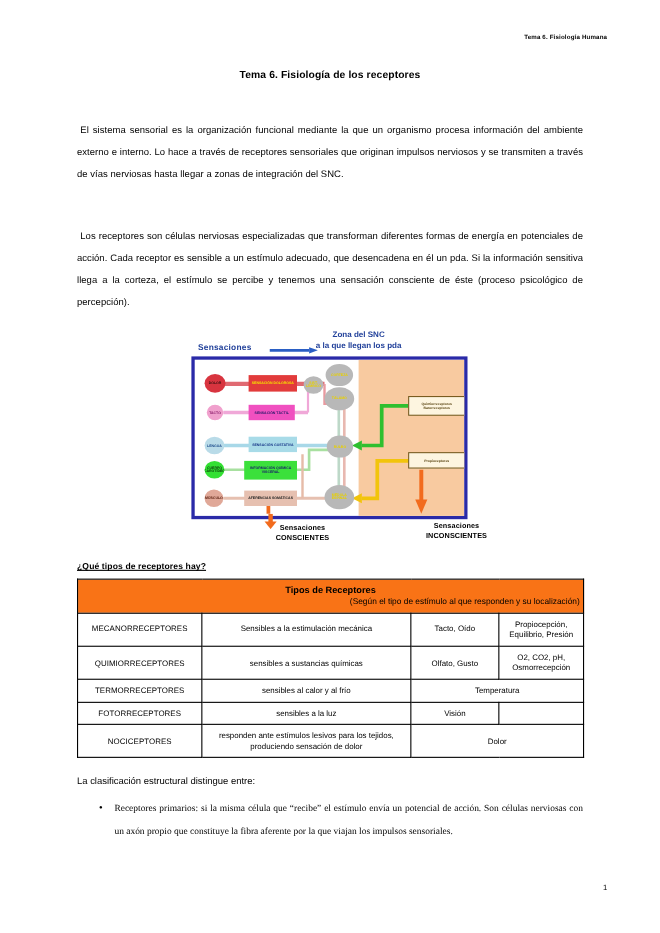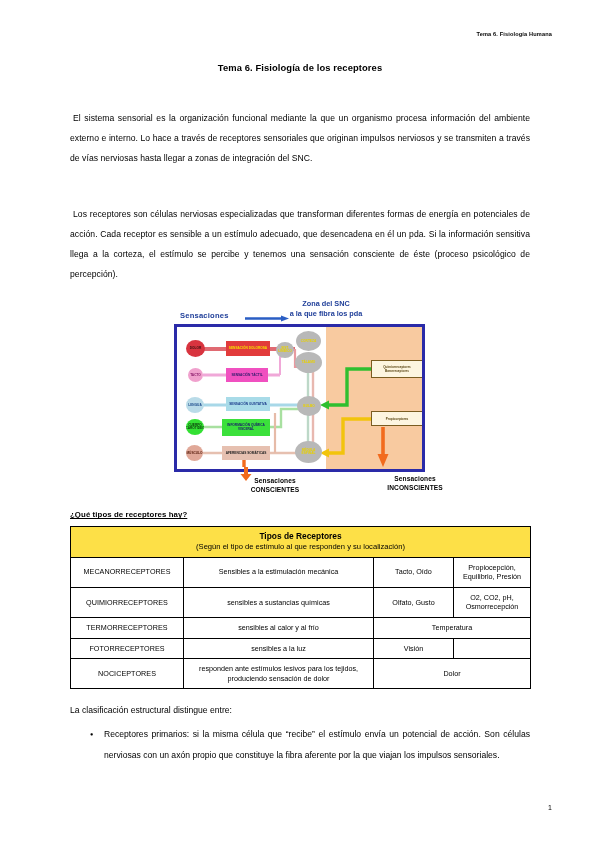--- a/index.html
+++ b/index.html
@@ -177,28 +177,28 @@
   table.receptors td, table.receptors th {
     border: 1px solid #000;
     font-size: 7.2px;
     padding: 5px 3px;
     text-align: center;
     vertical-align: middle;
     line-height: 9.6px;
     font-weight: 500;
   }
   .tbl-title {
-    background: #fde047;
+    background: #f97316;
     font-size: 8px;
     font-weight: 500;
     line-height: 11px;
     padding: 6px 4px;
   }
   .tbl-title .t1 { font-weight: bold; font-size: 8.4px; display:block; }
-  .tbl-title .t2 { display:block; font-size: 7.6px; }
+  .tbl-title .t2 { display:block; font-size: 7.6px; text-align: right; }
   .col-head { font-weight: bold; font-size: 7.4px; letter-spacing: 0.1px; }
   .rtype { font-weight: bold; font-size: 7.3px; letter-spacing: 0.05px; }
 
   
   .after-table {
     margin-top: 11px;
     font-size: 8.6px;
     line-height: 20px;
     font-weight: 500;
   }
@@ -207,20 +207,21 @@
     padding-left: 34px;
     list-style: none;
   }
   ul.bullets li {
     font-size: 8.6px;
     line-height: 20.2px;
     margin-bottom: 11px;
     text-align: justify;
     position: relative;
     font-weight: 500;
+    font-family: Liberation Serif, serif;
   }
   ul.bullets li::before {
     content: "\25CF";
     position: absolute;
     left: -14px;
     top: 0;
     font-size: 5.5px;
     line-height: 20.2px;
   }
   .page-num {
@@ -249,21 +250,21 @@
 
       <div class="fig-label-receptores">Sensaciones</div>
 
       <svg class="fig-arrow-top" viewBox="0 0 44 7">
         <line x1="0" y1="3.5" x2="36" y2="3.5" stroke="#2a5ec4" stroke-width="2.6"></line>
         <polygon points="36,0.6 44,3.5 36,6.4" fill="#2a5ec4"></polygon>
       </svg>
 
       <div class="fig-label-zona">
         <span>Zona del SNC</span><br>
-        <span>a la que fibra los pda</span>
+        <span>a la que llegan los pda</span>
       </div>
 
       <div class="diagram">
         <div class="diag-right-panel"></div>
 
         <svg style="position:absolute;left:0;top:0;width:100%;height:100%;" viewBox="0 0 245 142">
 
           <path d="M26,22 L118,22" stroke="#e06a72" stroke-width="4" fill="none"></path>
           <path d="M118,22 L118,40 L128,40" stroke="#e89aa0" stroke-width="2.2" fill="none"></path>
 

